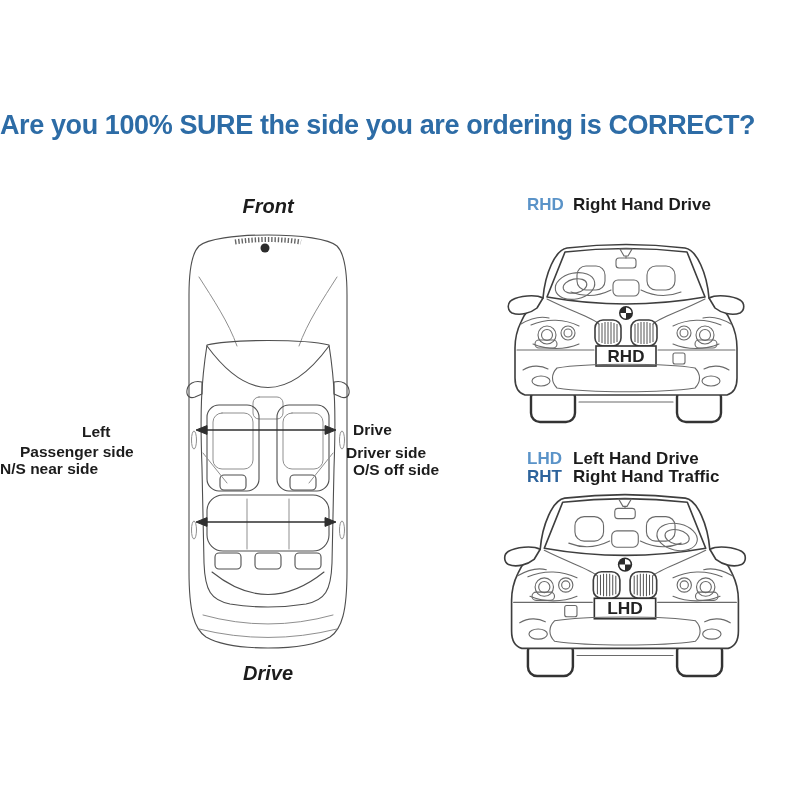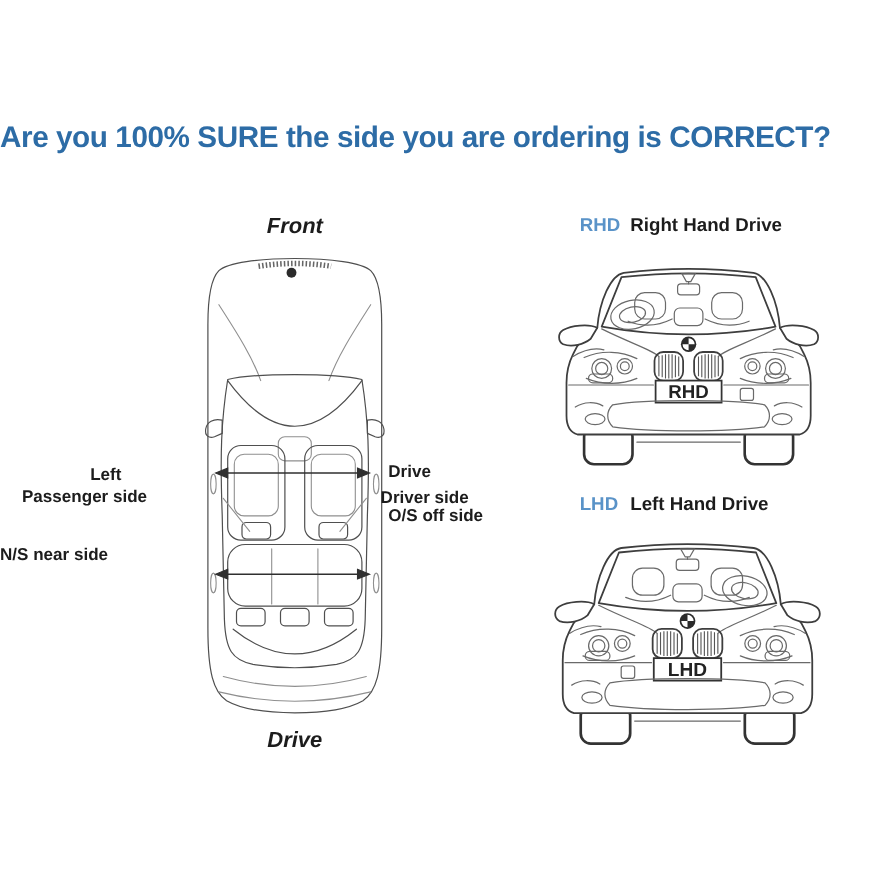--- a/index.html
+++ b/index.html
@@ -96,21 +96,21 @@
     <line x1="20" y1="289" x2="142" y2="289" stroke-width="1.3"></line>
     <polygon points="11,289 22,284.6 22,293.4"></polygon>
     <polygon points="151,289 140,284.6 140,293.4"></polygon>
   </g>
 </svg>
 
 <div class="abs big-lbl" style="top:662px;">Drive</div>
 
 <div class="abs side-lbl r-align" style="left:82px;top:423px;width:100px;">Left</div>
 <div class="abs side-lbl r-align" style="left:0px;top:443px;width:150px;margin-left:20px;">Passenger side</div>
-<div class="abs side-lbl r-align" style="left:0px;top:460px;width:178px;margin-top:36px;">N/S near side</div>
+<div class="abs side-lbl r-align" style="left:0px;top:460px;width:178px;">N/S near side</div>
 
 <div class="abs side-lbl" style="left:353px;top:421px;">Drive</div>
 <div class="abs side-lbl" style="left:346px;top:444px;">Driver side</div>
 <div class="abs side-lbl" style="left:353px;top:461px;">O/S off side</div>
 
 <div class="abs legend" style="left:527px;top:196px;">
   <div class="row">
     <span class="abbr abbr-light">RHD</span>
     <span class="desc">Right Hand Drive</span>
   </div>
@@ -175,20 +175,24 @@
   <path class="carthin" d="M22,130 C30,125 40,125 47,129 M203,129 C210,125 220,125 228,130"></path>
   <ellipse class="carthin" cx="40" cy="141" rx="9" ry="5"></ellipse>
   <ellipse class="carthin" cx="210" cy="141" rx="9" ry="5"></ellipse>
 </svg>
 
 <div class="abs legend" style="left:527px;top:450px;">
   <div class="row">
     <span class="abbr abbr-light">LHD</span>
     <span class="desc">Left Hand Drive</span>
   </div>
+  <div class="row">
+    <span class="abbr abbr-dark">RHT</span>
+    <span class="desc">Right Hand Traffic</span>
+  </div>
 </div>
 
 <svg class="abs" style="left:496px;top:490px;" width="258" height="188" viewBox="0 0 250 184">
   <rect x="30" y="148" width="44" height="34" rx="9" fill="#fff" stroke="#333" stroke-width="2.4"></rect>
   <rect x="176" y="148" width="44" height="34" rx="9" fill="#fff" stroke="#333" stroke-width="2.4"></rect>
   <path class="carthin" d="M78,162 H172"></path>
   <path class="car fillwhite" d="M66,8 Q125,1 184,8 C196,10 206,34 208,58 C218,64 226,72 230,82 C234,90 236,98 236,108 L236,138 C236,148 233,153 226,155 L24,155 C17,153 14,148 14,138 L14,108 C14,98 16,90 20,82 C24,72 32,64 42,58 C44,34 54,10 66,8 Z"></path>
   <path class="car" d="M64,12 Q125,5 186,12 L204,57 Q125,71 46,57 Z" stroke-width="1.3"></path>
   <g>
     <path class="carthin" d="M119,9 L131,9 L127,16 L123,16 Z M125,16 V18"></path>

